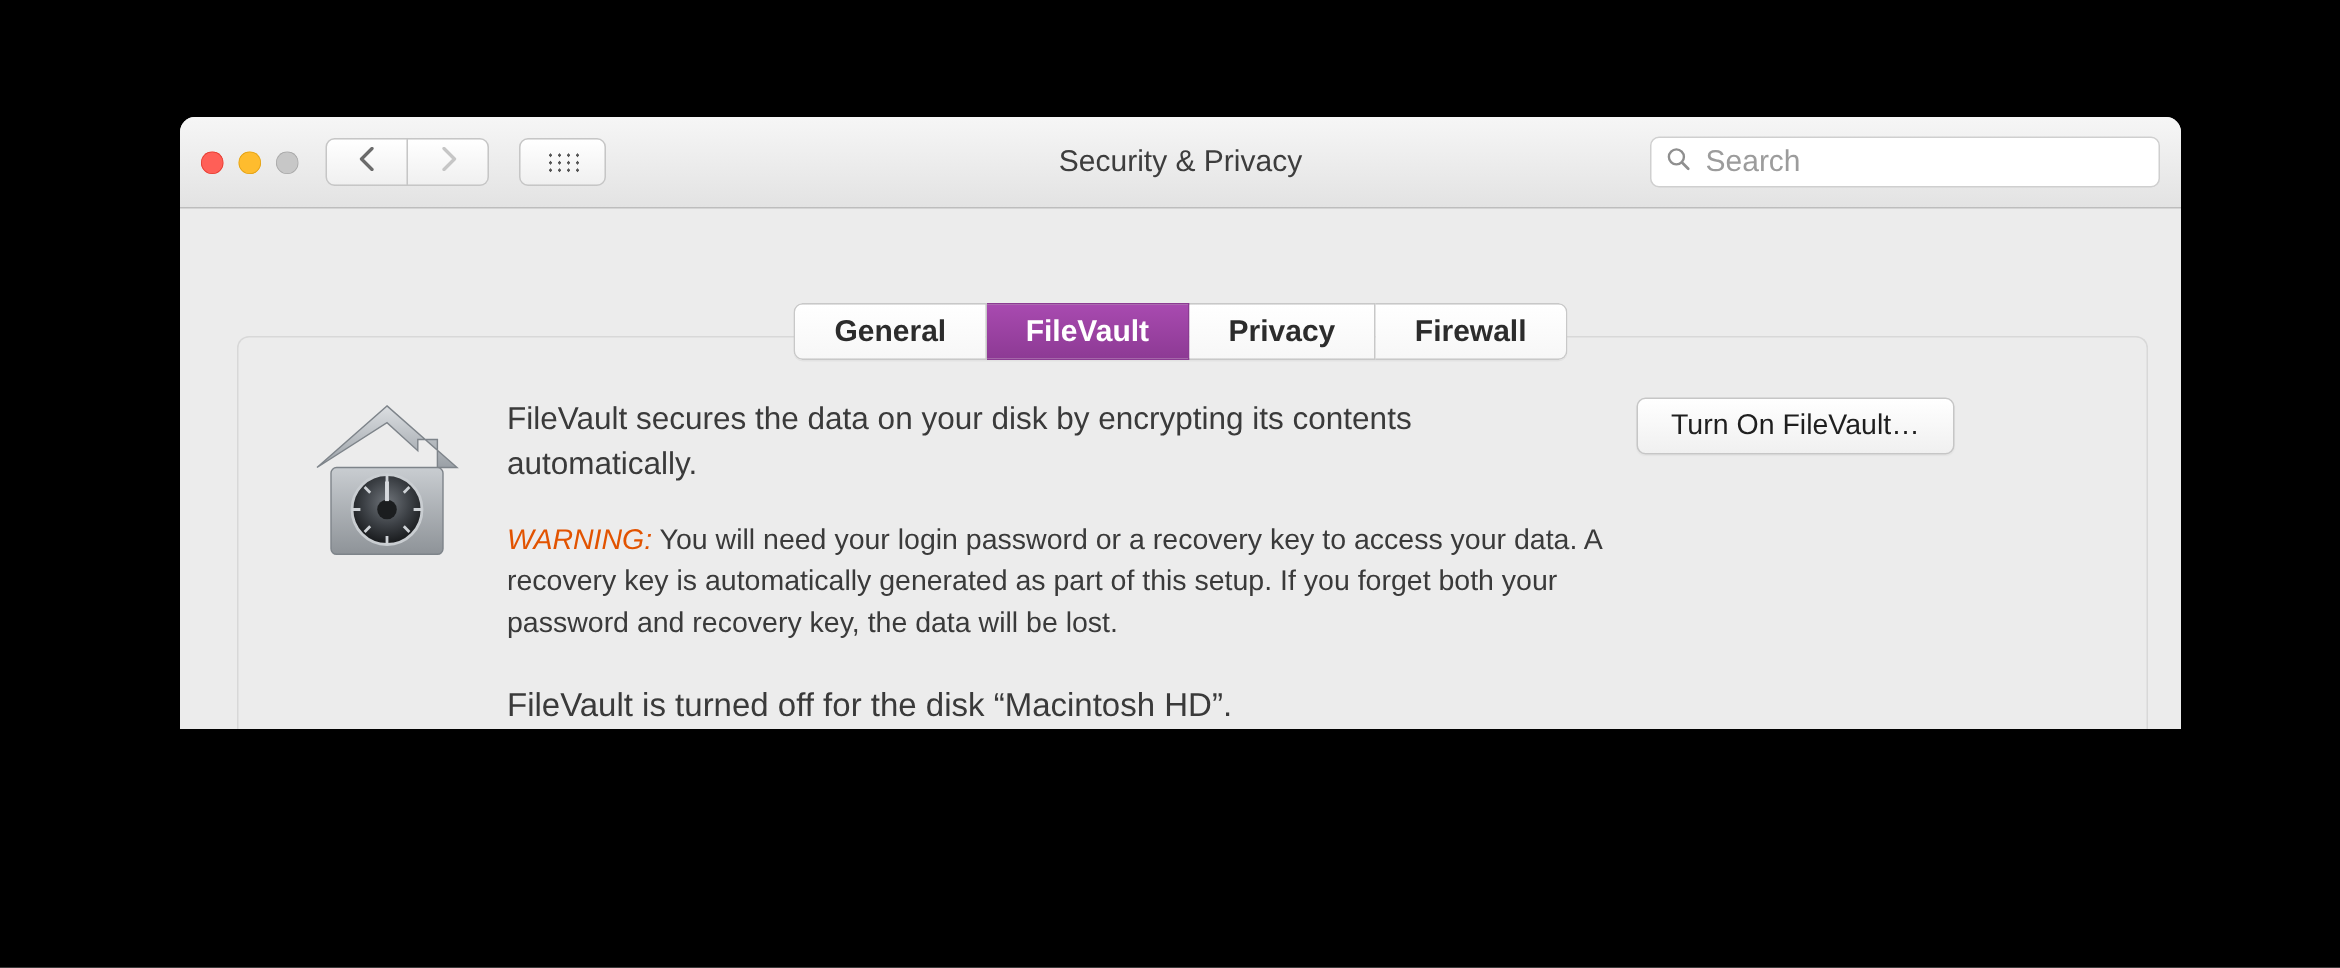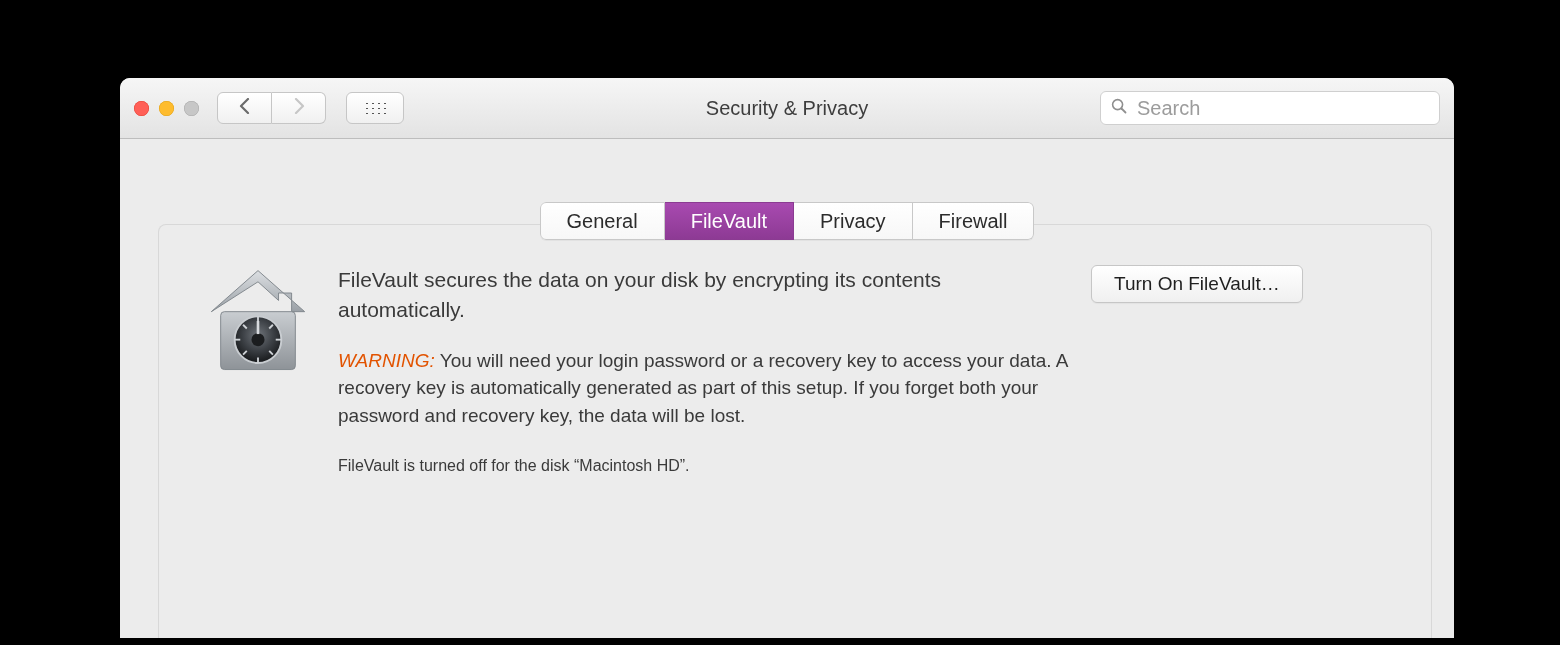--- a/index.html
+++ b/index.html
@@ -20,21 +20,21 @@
     --accent:#a84ab0;
     --accent-dark:#8d3a94;
     --warn:#e25300;
   }
   html,body{margin:0;padding:0;background:#000;font-family:-apple-system,BlinkMacSystemFont,"Helvetica Neue",Arial,sans-serif;}
   .stage{width:1560px;height:645px;position:relative;}
   .window{
     position:absolute;
     left:120px;top:78px;
     width:1334px;
-    height:560px;
+    height:408px;
     background:var(--window-bg);
     border-radius:10px 10px 0 0;
     box-shadow:0 20px 60px rgba(0,0,0,.55),0 0 0 1px rgba(0,0,0,.25);
     overflow:hidden;
   }
   .titlebar{
     height:60px;
     background:linear-gradient(var(--toolbar-grad-top),var(--toolbar-grad-bot));
     border-bottom:1px solid var(--toolbar-border);
     display:flex;align-items:center;
@@ -101,20 +101,21 @@
     border-radius:8px 8px 0 0;
     background:var(--window-bg);
     padding:40px 40px 0 40px;
     box-sizing:border-box;
   }
   .tabs{
     position:absolute;
     top:63px;left:0;right:0;
     display:flex;justify-content:center;
     z-index:2;
+    font-weight:bold;
   }
   .tabstrip{
     display:flex;
     border-radius:6px;
     overflow:hidden;
     box-shadow:0 1px 0 rgba(0,0,0,.04);
   }
   .tab{
     height:36px;
     padding:0 26px;
@@ -133,21 +134,21 @@
   }
   .tab:first-child{border-radius:6px 0 0 6px;}
   .tab:last-child{border-radius:0 6px 6px 0;}
   .row{display:flex;gap:21px;}
   .iconcol{flex:none;width:118px;display:flex;justify-content:center;}
   .textcol{flex:1;min-width:0;}
   .btncol{flex:none;width:300px;display:flex;justify-content:flex-start;}
   .desc{font-size:21px;color:var(--text2);line-height:1.42;margin:0;}
   .warnblock{margin-top:22px;font-size:19px;line-height:1.45;color:var(--text2);max-width:920px;}
   .warnlabel{color:var(--warn);font-style:italic;}
-  .status{margin-top:28px;font-size:16px;color:var(--text2);}
+  .status{margin-top:28px;font-size:22px;color:var(--text2);}
   .actionbtn{
     height:36px;
     padding:0 22px;
     font-size:19px;
     border-radius:6px;
     border:1px solid var(--btn-border);
     background:linear-gradient(var(--btn-top),var(--btn-bot));
     color:#1f1f1f;
     display:flex;align-items:center;
     box-shadow:0 1px 1px rgba(0,0,0,.04);

